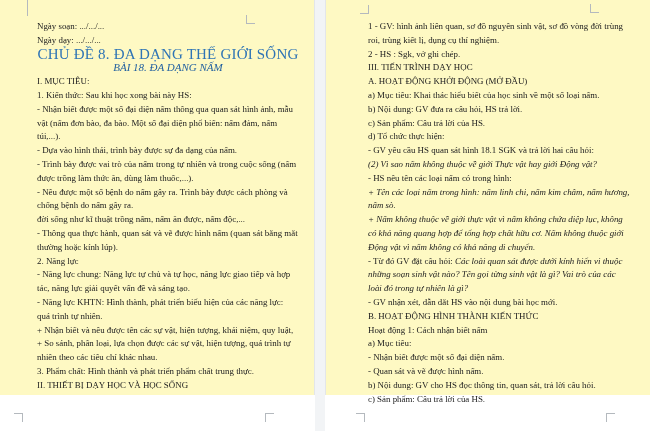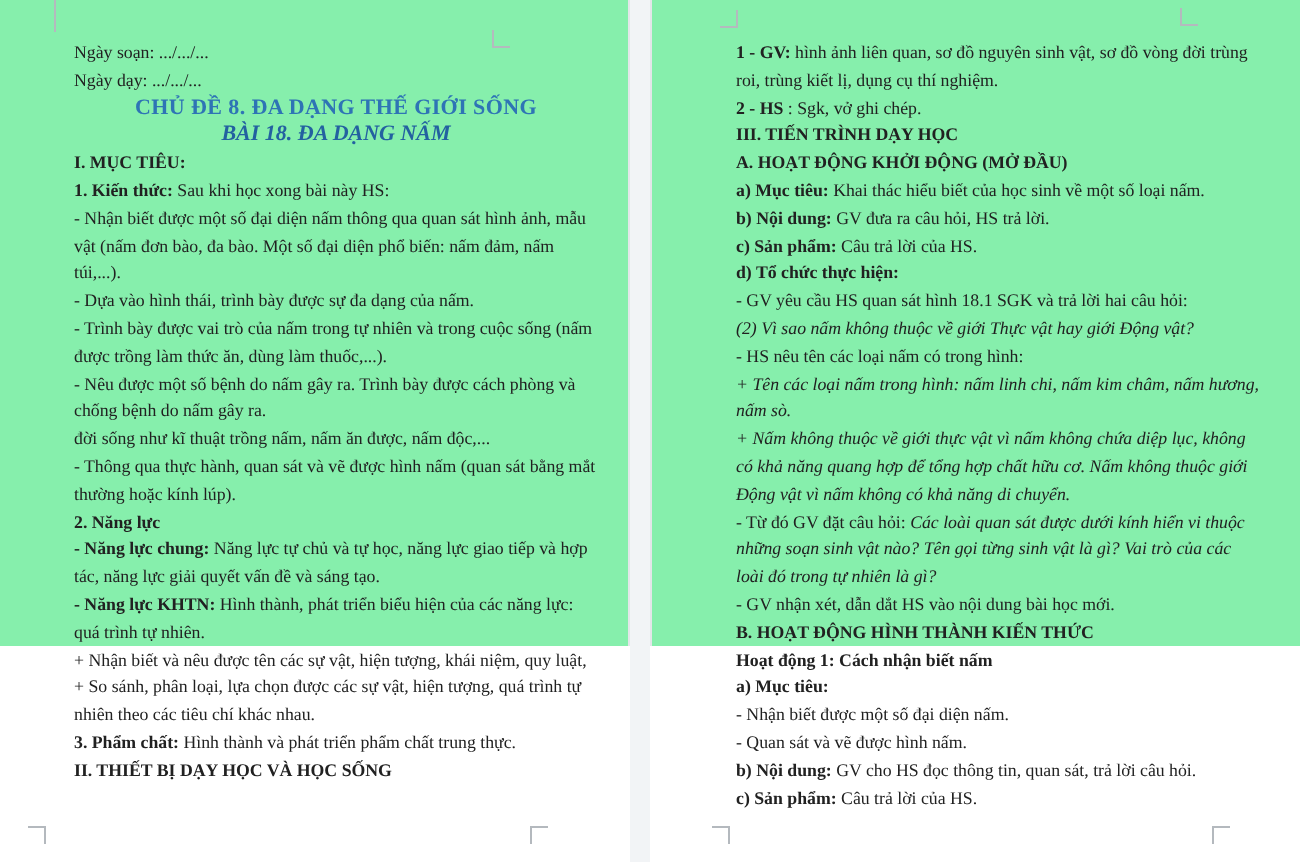--- a/index.html
+++ b/index.html
@@ -2,35 +2,35 @@
 <html><head>
 <meta charset="utf-8">
 <style>
   html,body{margin:0;padding:0;background:#fdfdfd;}
   #screen{
     position:relative;width:650px;height:431px;overflow:hidden;
     background:#ffffff;
     font-family:"Liberation Serif","DejaVu Serif",serif;
     color:#212121;
   }
-  .page{position:absolute;top:0;height:323px;background:#86efac;}
+  .page{position:absolute;top:0;height:395px;background:#fef9c3;}
   #page-left{left:0;width:314px;border-right:1px solid #e3e6e9;}
   #page-right{left:325px;width:325px;border-left:1px solid #e3e6e9;}
   .page-gap{position:absolute;top:0;left:315px;width:10px;height:431px;background:#f2f4f6;}
   .page-text{
     position:absolute;top:20px;left:0;right:0;
     font-size:8.9px;line-height:13.8px;
   }
   #page-left .page-text{padding-left:37px;width:262px;}
   #page-right .page-text{padding-left:42px;width:268px;}
   .line{white-space:nowrap;}
   .center{text-align:center;}
-  .rb{font-weight:bold;}
+  .rb{font-weight:normal;}
   .ri{font-style:italic;}
-  .title{font-size:11px;letter-spacing:.2px;}
+  .title{font-size:15px;letter-spacing:.2px;}
   .subtitle{font-size:11px;}
   
   .mark{position:absolute;width:8px;height:8px;border:0 solid #b4b9be;}
   .m-tl-left{left:27px;top:0;height:16px;width:0;border-left-width:1px;}
   .m-tr-left{left:246px;top:15px;border-left-width:1px;border-bottom-width:1px;}
   .m-bl-left{left:14px;top:413px;border-top-width:1px;border-right-width:1px;}
   .m-br-left{left:265px;top:413px;border-top-width:1px;border-left-width:1px;}
   .m-tl-right{left:360px;top:5px;border-right-width:1px;border-bottom-width:1px;}
   .m-tr-right{left:590px;top:4px;border-left-width:1px;border-bottom-width:1px;}
   .m-bl-right{left:356px;top:413px;border-top-width:1px;border-right-width:1px;}

